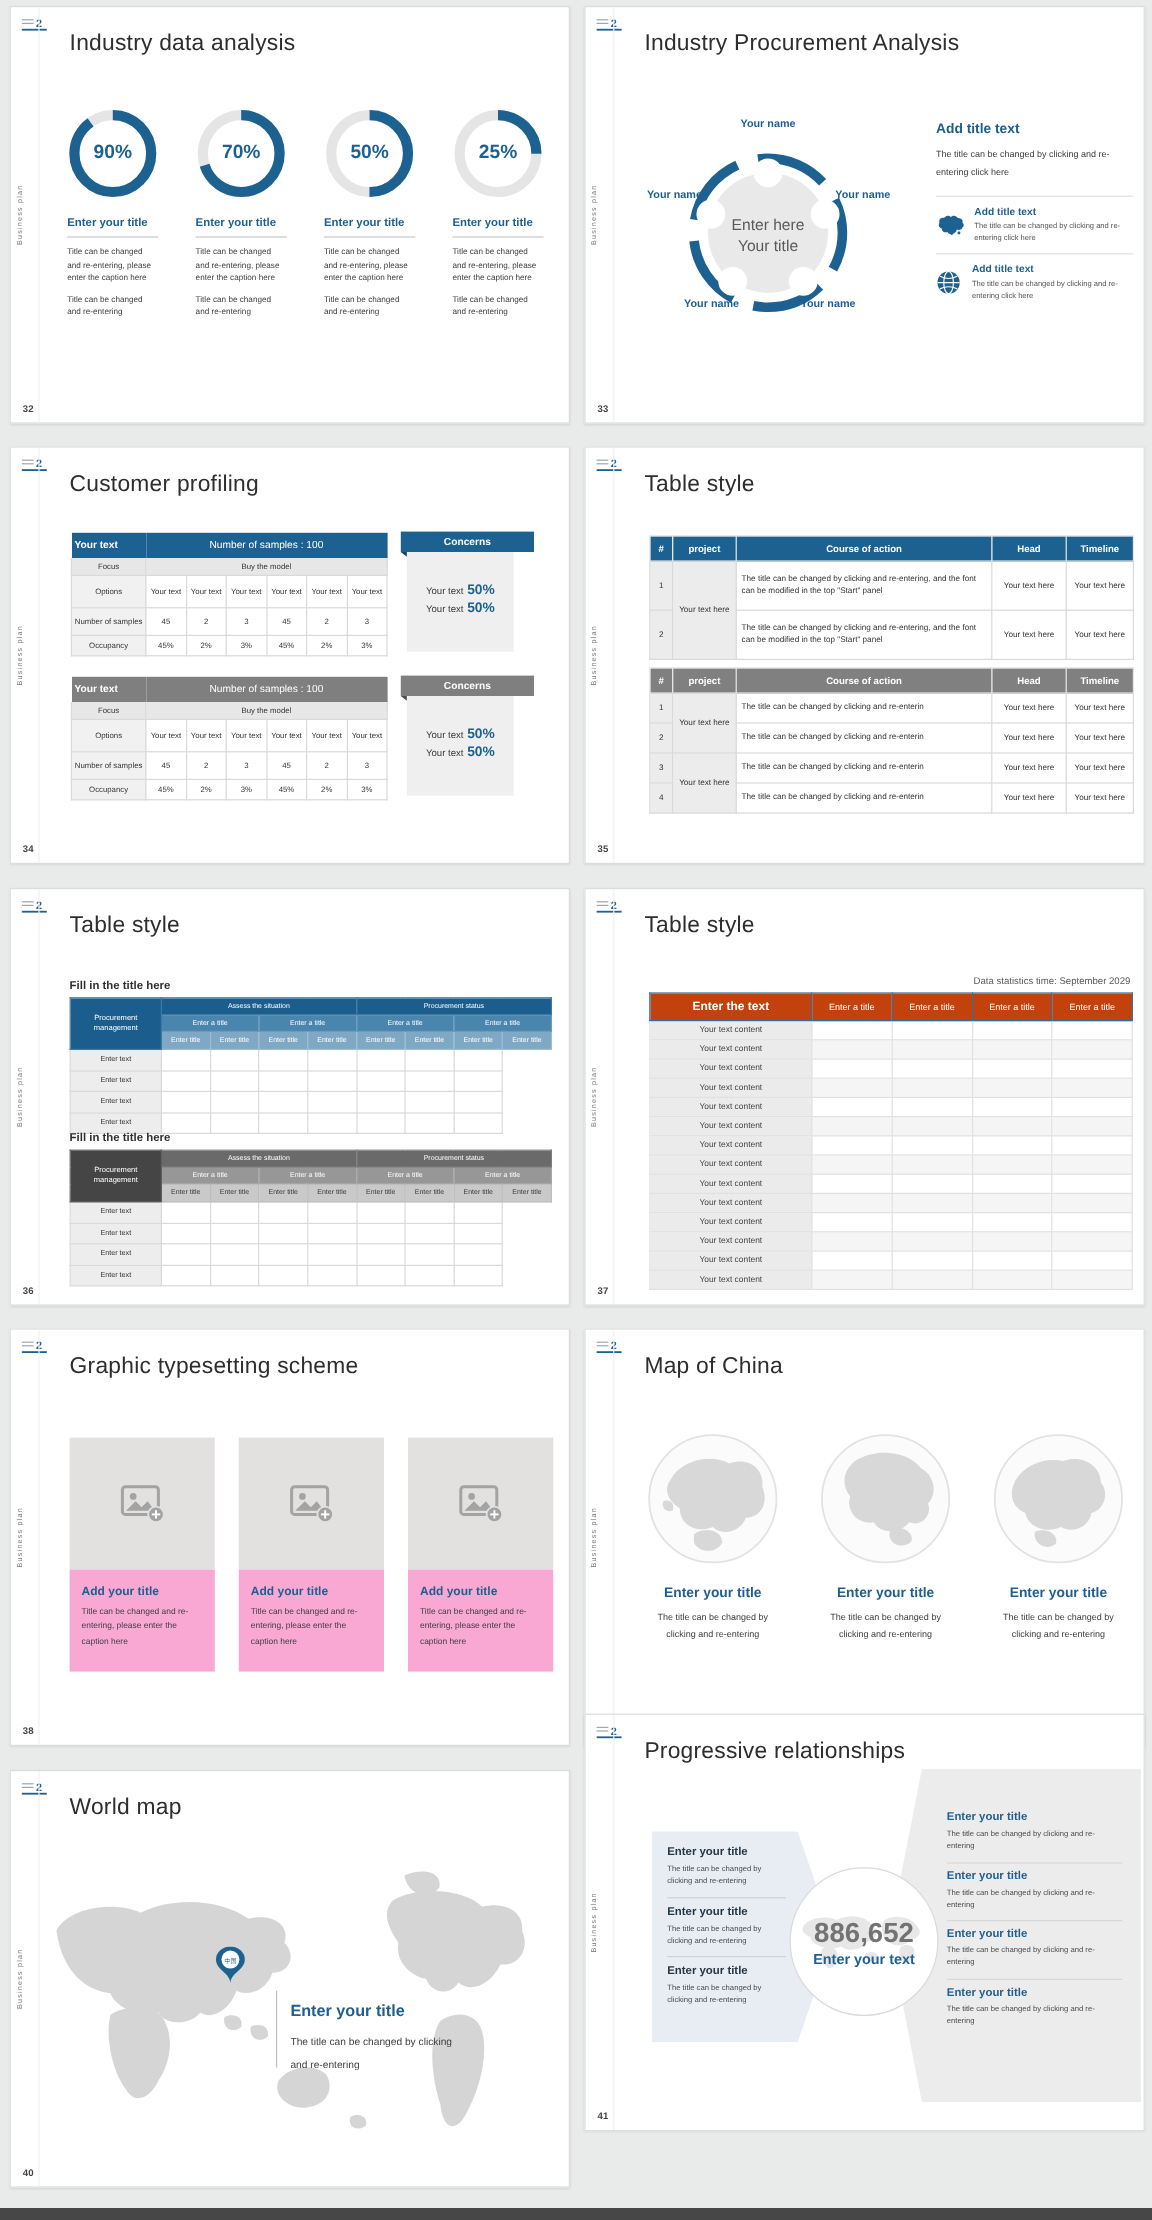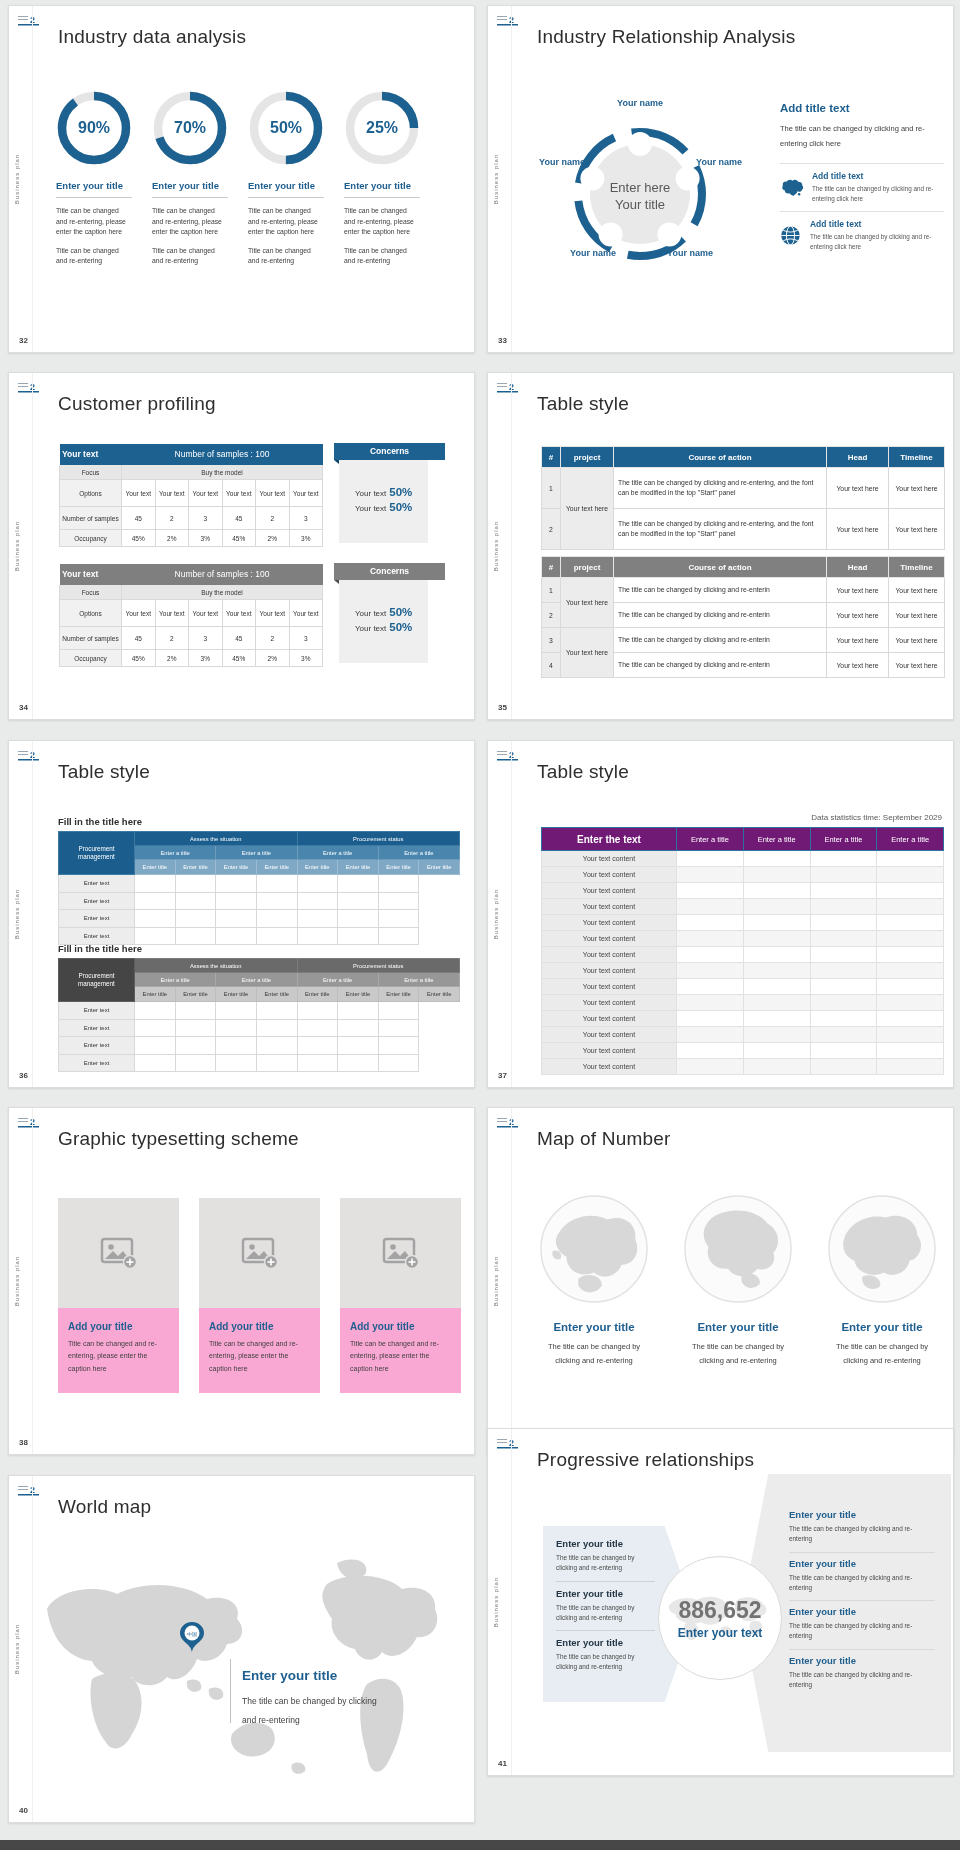--- a/index.html
+++ b/index.html
@@ -5,21 +5,21 @@
   html,body{margin:0;padding:0;}
   body{width:960px;height:1850px;background:#e9eaea;font-family:"Liberation Sans",sans-serif;position:relative;overflow:hidden;}
   .card{position:absolute;width:467px;height:348px;background:#fff;border:1px solid #dcdcdc;box-sizing:border-box;box-shadow:0 1px 2px rgba(0,0,0,.10);overflow:hidden;}
   .stitle{position:absolute;left:49px;top:20px;margin:0;font-size:19px;font-weight:300;color:#2e2e2e;letter-spacing:.2px;}
   .logo{position:absolute;left:9px;top:7px;}
   .vtext{position:absolute;left:5px;top:50%;transform:translateY(-50%) rotate(180deg);writing-mode:vertical-rl;font-size:6px;letter-spacing:1px;color:#777;}
   .edge{position:absolute;left:23px;top:0;bottom:0;width:1px;background:#f0f0f0;}
   .num{position:absolute;left:10px;bottom:7px;font-size:8px;font-weight:bold;color:#444;}
   .footer-bar{position:absolute;left:0;top:1840px;width:960px;height:10px;background:#474747;}
   
-  .s32-row{position:absolute;left:47px;top:84px;display:flex;gap:20px;}
+  .s32-row{position:absolute;left:47px;top:84px;display:flex;gap:31px;}
   .dcol{width:76px;}
   .dwrap{position:relative;width:76px;height:76px;}
   .dnum{position:absolute;inset:0;display:flex;align-items:center;justify-content:center;font-size:16px;font-weight:bold;color:#1d6191;}
   .dtitle{margin-top:14px;padding-bottom:6px;border-bottom:1px solid #c9c9c9;font-size:9.5px;font-weight:bold;color:#1f5f8f;}
   .dcap{margin-top:8px;font-size:6.8px;line-height:1.55;color:#3d3d3d;}
   
   .gear{position:absolute;left:67px;top:103px;}
   .gnode{position:absolute;width:60px;text-align:center;font-size:9px;font-weight:bold;color:#1f5f8f;line-height:1.15;}
   .gn1{left:122px;top:92px}.gn2{left:44px;top:151px}.gn3{left:201px;top:151px}.gn4{left:75px;top:242px}.gn5{left:172px;top:242px}
   .gcenter{position:absolute;left:97px;top:174px;width:110px;text-align:center;font-size:13px;color:#595959;line-height:1.3;}
@@ -61,21 +61,21 @@
   .s36 .corner{font-size:6.3px;line-height:1.3;}
   .s36 .grp td,.s36 .sub td{height:11px}.s36 .leaf td{height:12px}.s36 .data td{height:14.5px;color:#333;}
   .b .corner,.b .grpc{background:#1b5e8e;border-color:#3c79a3}
   .b .subc{background:#4a85ad;border-color:#6b9cbd}.b .leafc{background:#7fa8c5;border-color:#9bbcd2}
   .g .corner{background:#454545;border-color:#5e5e5e}.g .grpc{background:#6a6a6a;border-color:#7d7d7d}
   .g .subc{background:#979797;border-color:#a8a8a8}.g .leafc{background:#c9c9c9;color:#3a3a3a;border-color:#bdbdbd}
   .s36 .rl{background:#ededed;color:#4a4a4a;font-size:6px;}
   
   .s37note{position:absolute;right:11px;top:72px;font-size:8px;color:#595959;}
   .s37{position:absolute;left:53px;top:86px;width:403px;border-collapse:collapse;table-layout:fixed;font-size:7px;color:#444;text-align:center;}
-  .s37 th{background:#701a75;color:#fff;height:20px;font-size:7.5px;font-weight:normal;border:1px solid #2e70a0;}
+  .s37 th{background:#c2410c;color:#fff;height:20px;font-size:7.5px;font-weight:normal;border:1px solid #2e70a0;}
   .s37 th.big{font-size:10px;font-weight:bold;}
   .s37 td{border:1px solid #e1e1e1;height:15px;padding:0;}
   .s37 .rl{background:#ebebeb;}
   .s37 tbody tr:nth-child(even) td:not(.rl){background:#f5f5f5;}
   
   .s38row{position:absolute;left:49px;top:90px;display:flex;gap:20px;}
   .pcard{width:121px;}
   .pimg{height:110px;background:#e3e0e0;display:flex;align-items:center;justify-content:center;}
   .pbody{background:#f9a8d4;padding:13px 10px 18px;}
   .pt{font-size:10px;font-weight:bold;color:#1f5f8f;margin-bottom:6px;}
@@ -162,21 +162,21 @@
 
 <section class="card" style="left:487px;top:5px">
   <svg class="logo" width="26" height="14" viewBox="0 0 26 14">
       <rect x="0" y="3" width="10" height="1" fill="#9aa7b0"></rect>
       <rect x="0" y="6" width="10" height="1" fill="#9aa7b0"></rect>
       <text x="12" y="9.5" font-size="9" fill="#1d6191" font-weight="bold">2</text>
       <rect x="0" y="11" width="21" height="1.5" fill="#1d6191"></rect>
     </svg>
   <div class="vtext">Business plan</div>
   <div class="edge"></div>
-  <h2 class="stitle">Industry Relationship Analysis</h2>
+  <h2 class="stitle">Industry Procurement Analysis</h2>
   <svg class="gear" width="170" height="170" viewBox="-85 -85 170 170">
     <circle r="62" fill="none" stroke="#1d6191" stroke-width="8" stroke-dasharray="60 17.9" stroke-dashoffset="-68.9" transform="rotate(-90)"></circle>
     <circle r="50" fill="#e9e9e9"></circle>
     <g fill="#fff">
         <circle cx="0" cy="-50" r="12"></circle>
         <circle cx="-47.6" cy="-15.5" r="12"></circle>
         <circle cx="-29.4" cy="40.5" r="12"></circle>
         <circle cx="29.4" cy="40.5" r="12"></circle>
         <circle cx="47.6" cy="-15.5" r="12"></circle>
       </g>
@@ -800,21 +800,21 @@
 
 <section class="card" style="left:487px;top:1107px">
   <svg class="logo" width="26" height="14" viewBox="0 0 26 14">
       <rect x="0" y="3" width="10" height="1" fill="#9aa7b0"></rect>
       <rect x="0" y="6" width="10" height="1" fill="#9aa7b0"></rect>
       <text x="12" y="9.5" font-size="9" fill="#1d6191" font-weight="bold">2</text>
       <rect x="0" y="11" width="21" height="1.5" fill="#1d6191"></rect>
     </svg>
   <div class="vtext">Business plan</div>
   <div class="edge"></div>
-  <h2 class="stitle">Map of Number</h2>
+  <h2 class="stitle">Map of China</h2>
   <div class="s39row">
     <div class="gitem">
       <svg width="110" height="110" viewBox="0 0 112 112">
           <circle cx="56" cy="56" r="54" fill="#fbfbfb" stroke="#e2e2e2" stroke-width="1.5"></circle>
           <path fill="#d8d8d8" d="M20,40 C30,22 55,18 70,26 C88,20 100,32 98,46 C104,60 96,72 84,72 C80,84 64,88 56,80 C42,86 28,78 28,64 C18,58 14,48 20,40 Z"></path>
           <path fill="#d8d8d8" d="M40,86 C50,79 64,83 64,93 C59,103 44,102 40,93 Z"></path>
           <path fill="#d8d8d8" d="M14,58 C20,56 24,60 22,66 C17,68 12,64 14,58 Z"></path>
         </svg>
       <div class="gt">Enter your title</div>
       <div class="gc">The title can be changed by clicking and re-entering</div>

